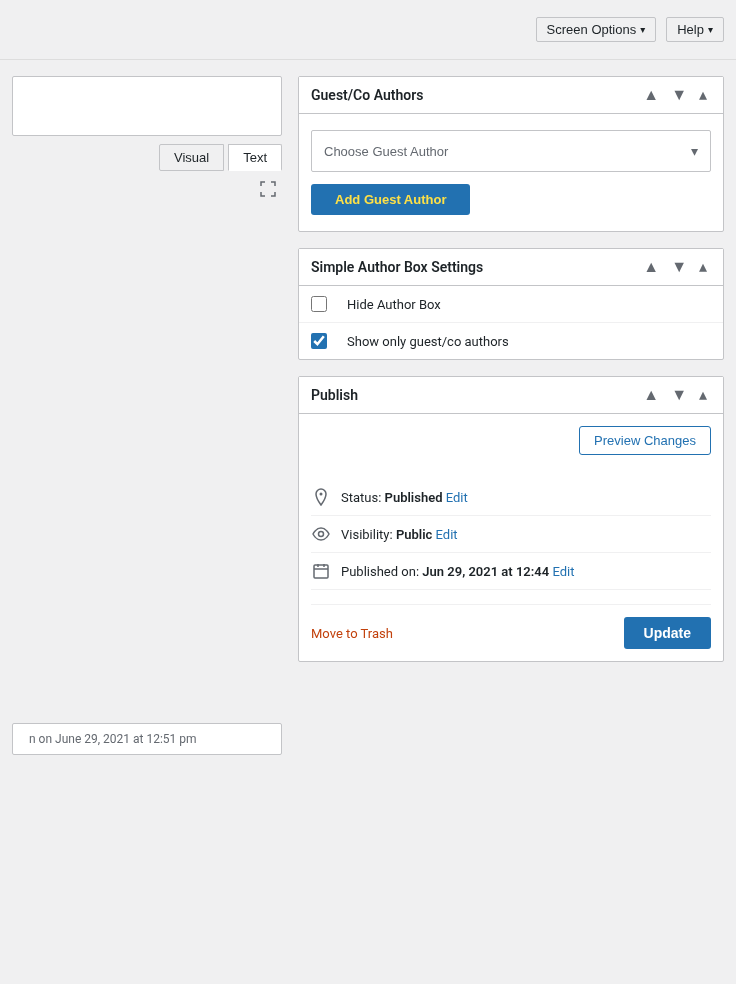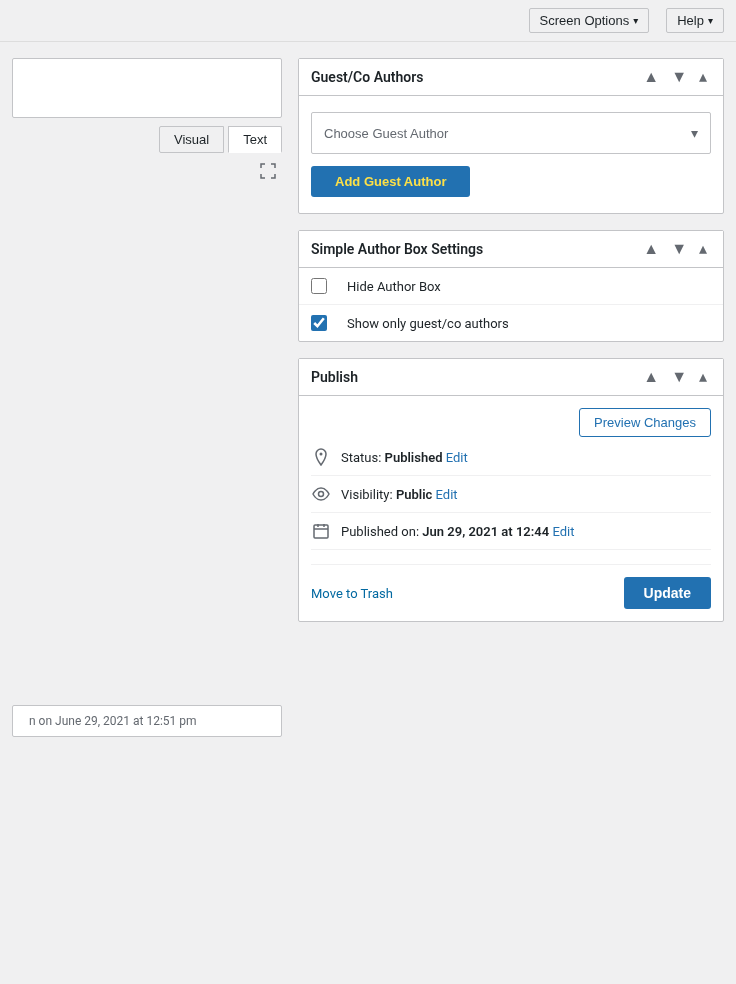--- a/index.html
+++ b/index.html
@@ -12,24 +12,24 @@
       min-height: 984px;
       position: relative;
     }
 
     
     .top-bar {
       display: flex;
       justify-content: flex-end;
       align-items: center;
       padding: 6px 12px;
-      gap: 17px;
+      gap: 10px;
       background: #f0f0f1;
       border-bottom: 1px solid #ddd;
-      height: 42px;
+      height: 60px;
     }
     .top-bar-btn {
       display: flex;
       align-items: center;
       gap: 4px;
       padding: 4px 10px;
       background: #f0f0f1;
       border: 1px solid #c3c4c7;
       border-radius: 2px;
       cursor: pointer;
@@ -202,21 +202,21 @@
     .preview-btn {
       display: block;
       margin-left: auto;
       background: #fff;
       color: #2271b1;
       border: 1px solid #2271b1;
       border-radius: 3px;
       padding: 6px 14px;
       font-size: 13px;
       cursor: pointer;
-      margin-bottom: 2px;
+      margin-bottom: 24px;
       text-align: right;
     }
 
     .publish-row {
       display: flex;
       align-items: center;
       gap: 10px;
       padding: 8px 0;
       border-bottom: 1px solid #f0f0f1;
     }
@@ -244,21 +244,21 @@
 
     .publish-actions {
       display: flex;
       align-items: center;
       justify-content: space-between;
       margin-top: 14px;
       padding-top: 12px;
       border-top: 1px solid #f0f0f1;
     }
     .move-to-trash {
-      color: #0369a1;
+      color: #c2410c;
       text-decoration: none;
       font-size: 13px;
     }
 
     .update-btn {
       background: #2271b1;
       color: #fff;
       border: none;
       border-radius: 3px;
       padding: 8px 20px;

